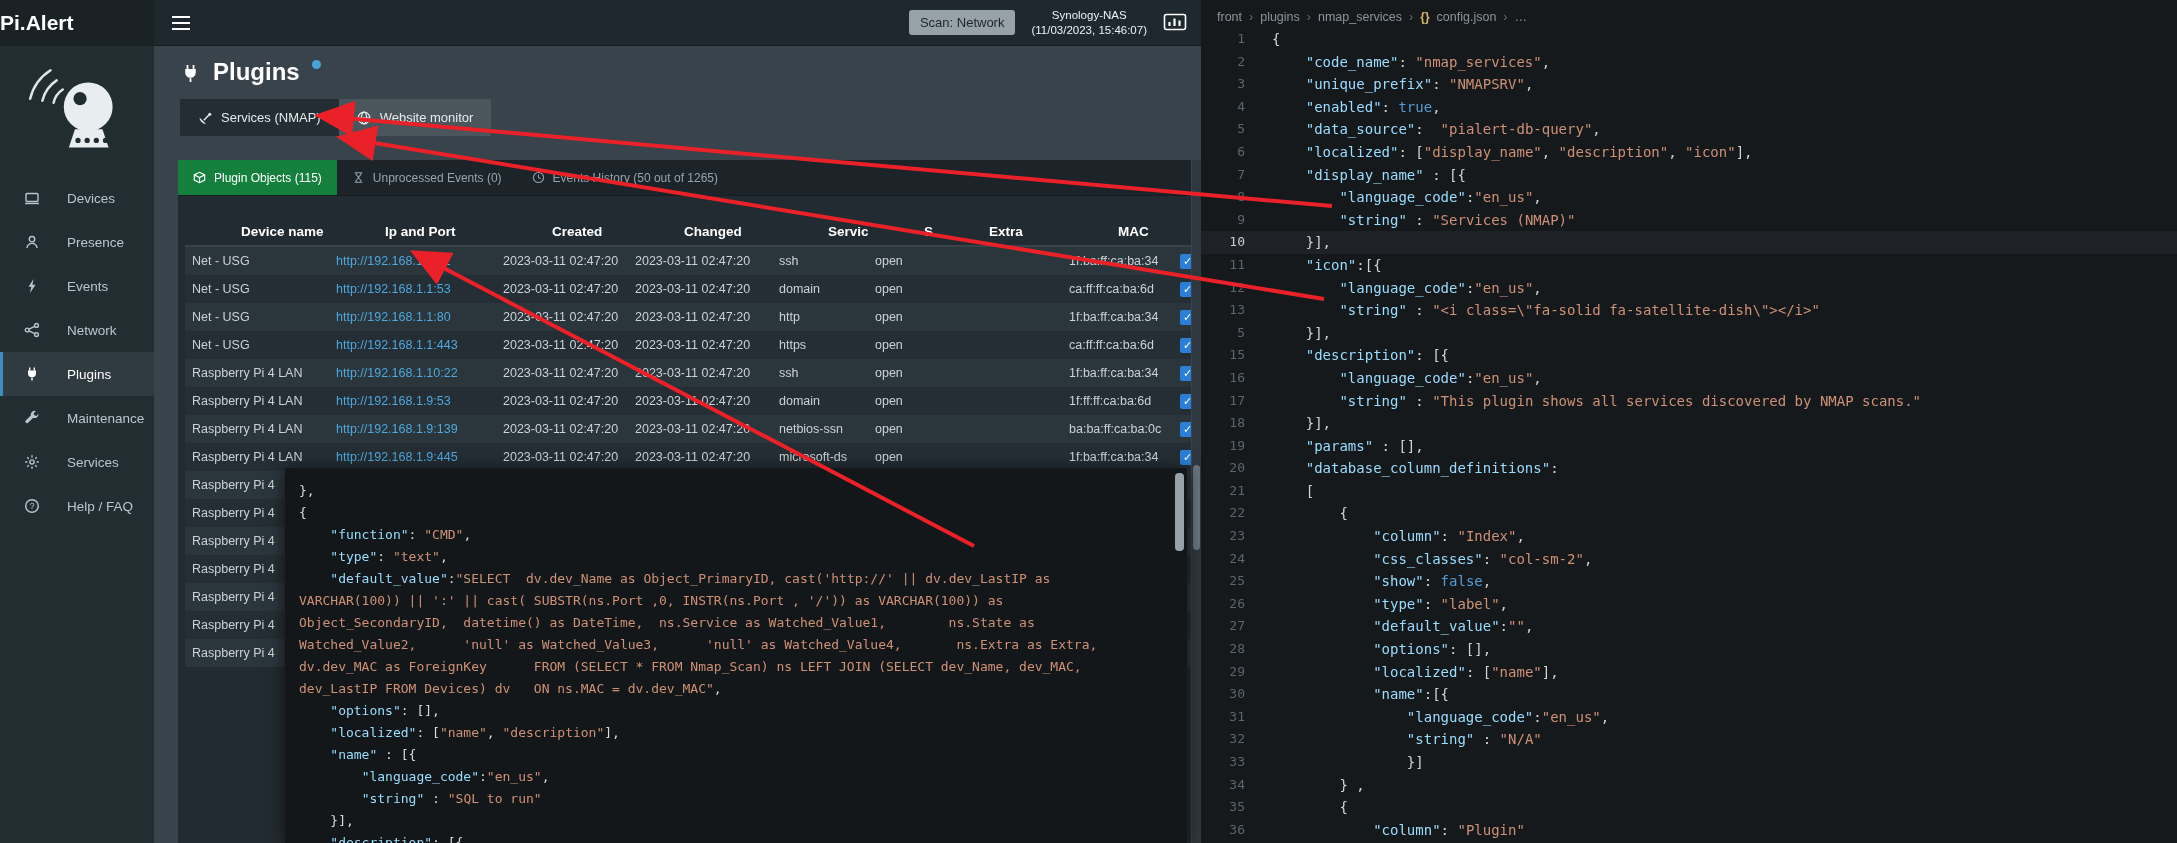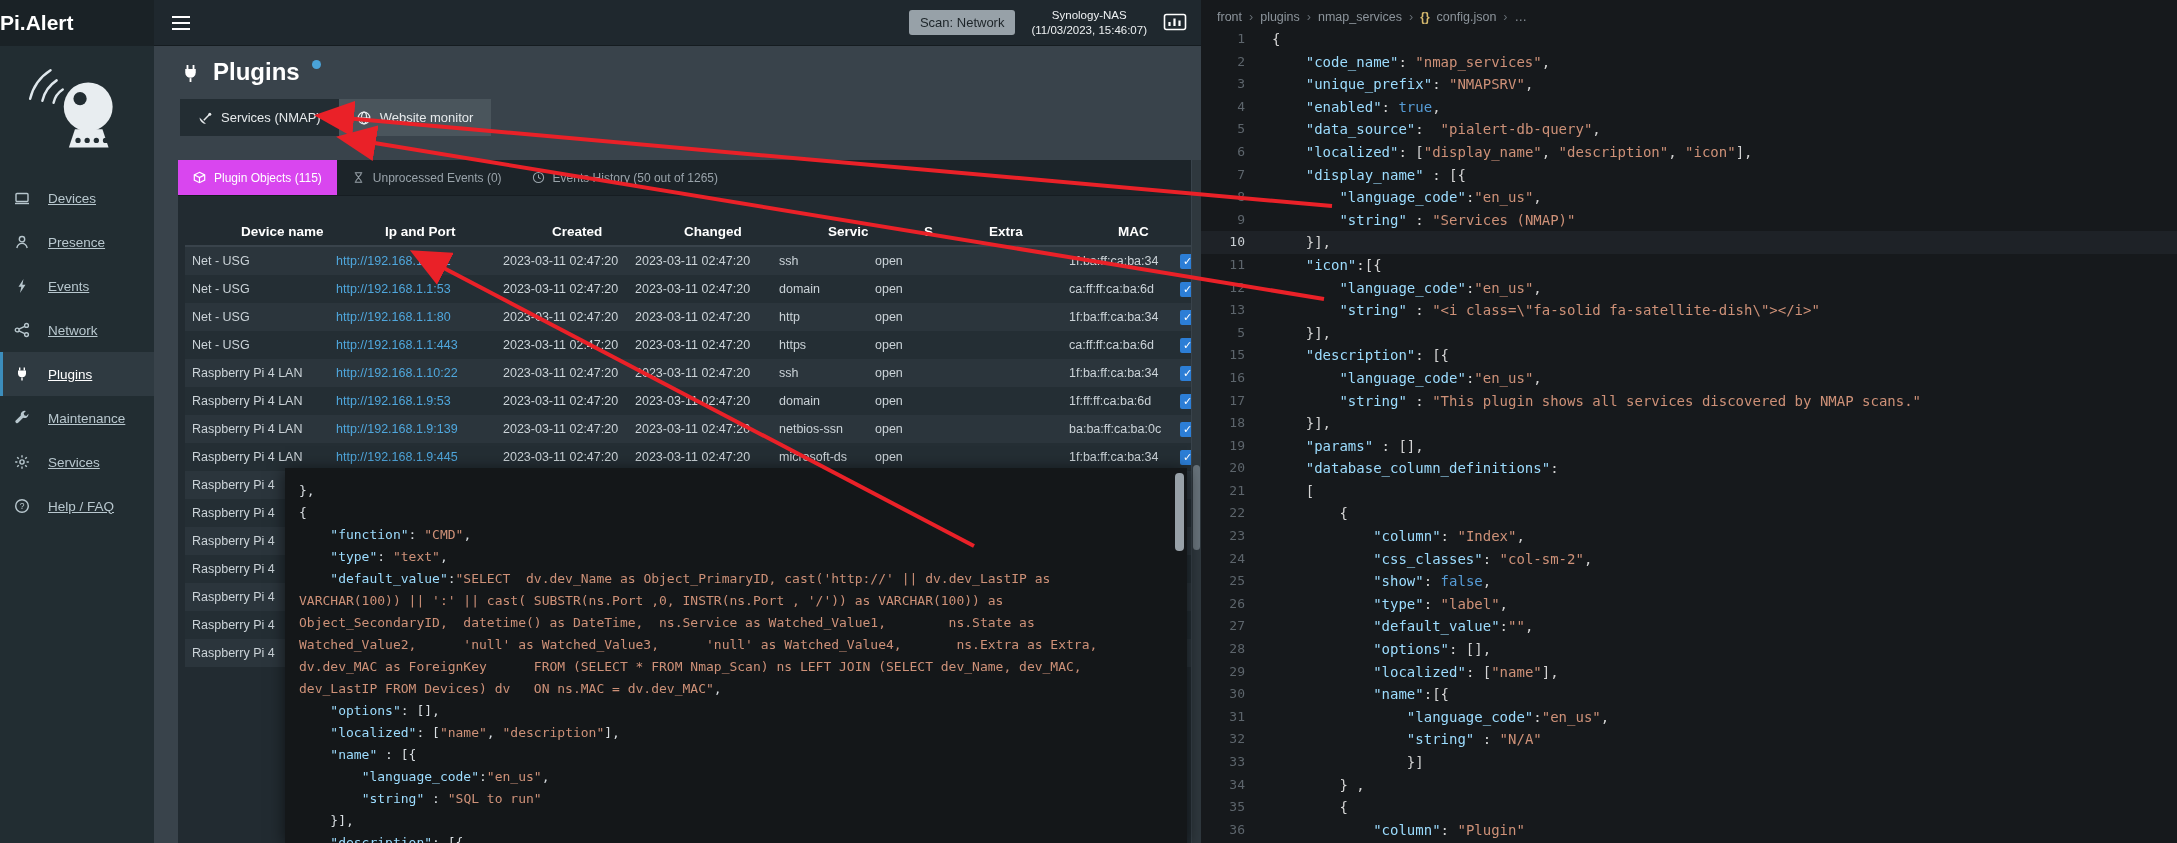--- a/index.html
+++ b/index.html
@@ -12,39 +12,39 @@
   #navbar { position:absolute; left:0; top:0; width:100%; height:46px; background:#1f282e; display:flex; align-items:center; z-index:3; border-bottom:1px solid #151c20; }
   #brand { flex:0 0 154px; height:46px; background:#1a2226; color:#fff; font-size:21px; font-weight:bold; line-height:46px; cursor:pointer; }
   #hamburger { margin-left:18px; cursor:pointer; display:flex; align-items:center; }
   #nav-right { margin-left:auto; display:flex; align-items:center; gap:16px; padding-right:14px; }
   #scan-badge { background:#97a1a8; color:#1c2428; font-size:13px; padding:5px 11px; border-radius:3px; white-space:nowrap; }
   #nas-block { font-size:11.5px; line-height:15px; color:#eef1f3;text-align:center; }
   #nav-icon { display:flex; align-items:center; cursor:pointer; }
 
   #sidebar { position:absolute; left:0; top:46px; width:154px; bottom:0; background:#222d32; z-index:2; }
   #logo-art { margin:14px auto 4px; width:108px; height:112px; display:block; }
-  .mitem { height:44px; display:flex; align-items:center; gap:18px; padding-left:11px; color:#b8c7ce; font-size:13.5px; cursor:pointer; border-left:3px solid transparent;text-decoration:underline; }
+  .mitem { height:44px; display:flex; align-items:center; gap:27px; padding-left:21px; color:#b8c7ce; font-size:13.5px; cursor:pointer; border-left:3px solid transparent; }
   .mitem svg { width:16px; height:16px; flex:0 0 16px; }
   .mitem.active { background:#2f3a41; color:#fff; border-left-color:#3c8dbc; }
 
   #content { position:absolute; left:154px; top:46px; right:0; bottom:0; background:#39434b; }
   #page-head { display:flex; align-items:flex-start; gap:12px; padding:11px 0 0 26px; color:#fff; }
   #page-head h1 { font-size:24px; font-weight:bold; margin-top:1px; }
   #plug-ic { margin-top:6px; }
   #title-dot { width:9px; height:9px; border-radius:50%; background:#4aa3d8; margin-top:3px; cursor:pointer; }
 
   #tabbar { display:flex; margin:13px 0 0 26px; height:37px; }
   .tab { display:flex; align-items:center; gap:9px; padding:0 18px; font-size:13px; color:#e6eaec; background:#4a555c; cursor:pointer; white-space:nowrap; }
   .tab.active { background:#232d33; }
   .tab svg { width:14px; height:14px; }
 
   #panel { position:absolute; left:24px; top:114px; right:10px; bottom:0; background:#222b31; overflow:hidden; }
   #subtabs { height:36px; background:#1c2429; display:flex; border-bottom:1px solid #161d22; }
   .stab { display:flex; align-items:center; gap:8px; padding:0 15px; font-size:12px; color:#99a3aa; cursor:pointer; white-space:nowrap; }
-  .stab.active { background:#d946ef; color:#fff; }
+  .stab.active { background:#15803d; color:#fff; }
   .stab svg { width:13px; height:13px; }
 
   #table { position:absolute; left:7px; top:58px; right:0; bottom:0; }
   #thead, .tr { display:grid; grid-template-columns:144px 167px 132px 144px 96px 65px 129px 111px 40px; align-items:center; }
   #thead { height:29px; border-bottom:2px solid #39434b; }
   .th { font-size:13.5px; font-weight:bold; color:#fff; padding:0 8px; white-space:nowrap; overflow:hidden; cursor:pointer;margin-left:48px; }
   .tr { height:28px; }
   .tr.r0 { background:#2b353c; }
   .tr.r1 { background:#242e34; }
   .td { font-size:12.5px; color:#cbd3d8; padding:0 7px; white-space:nowrap; overflow:hidden; }

